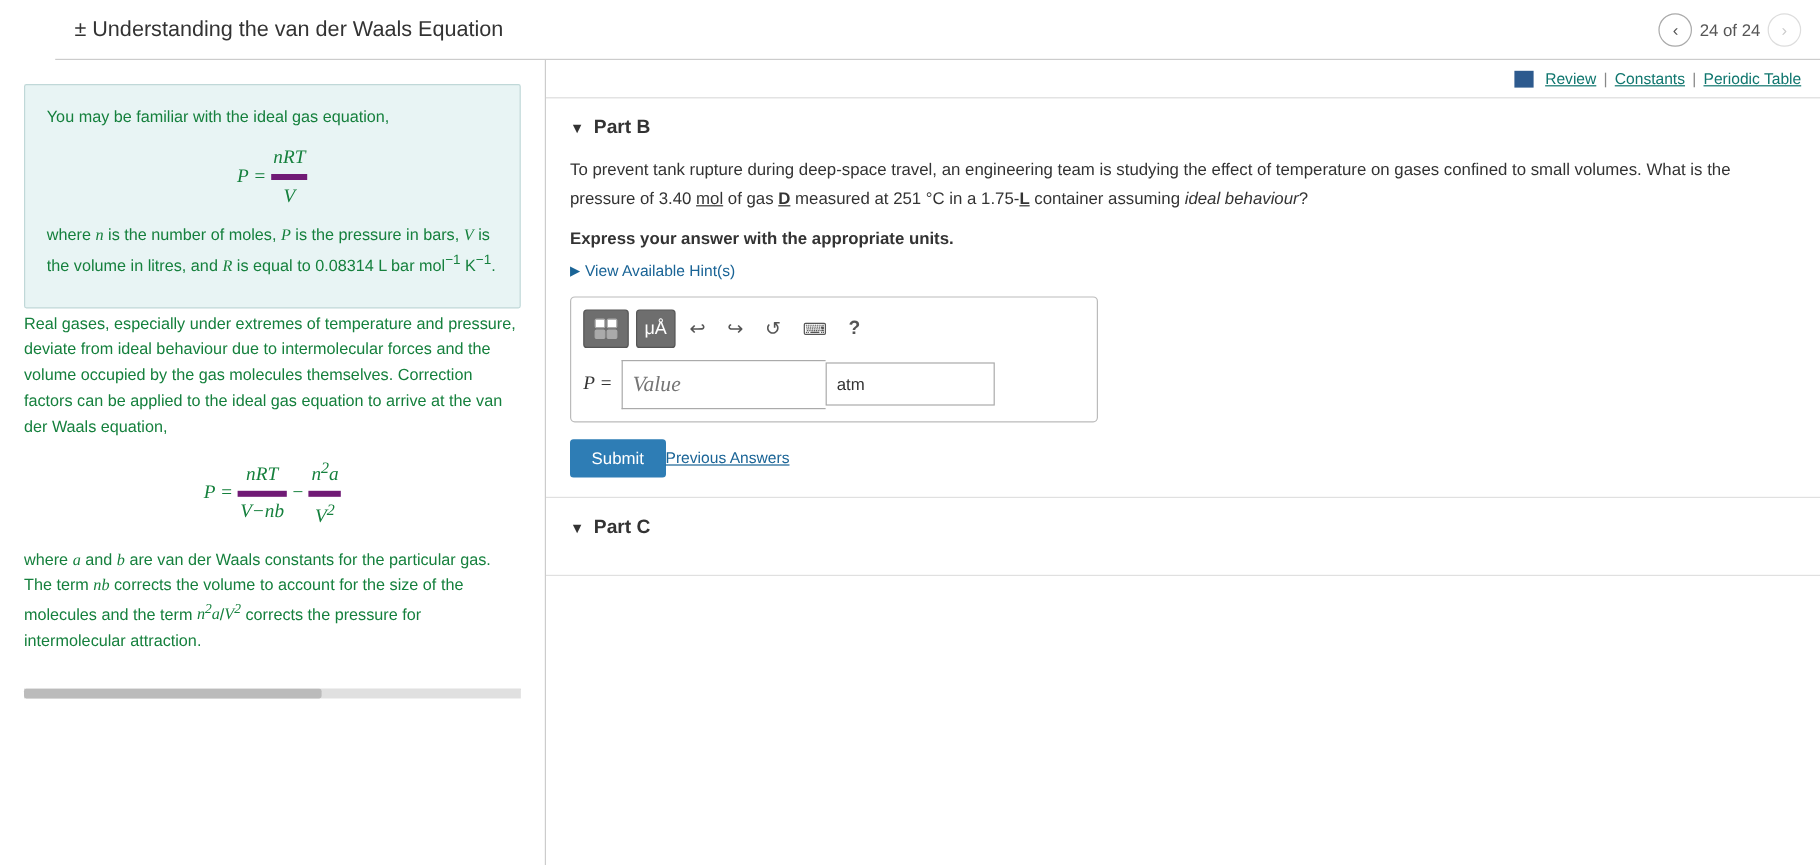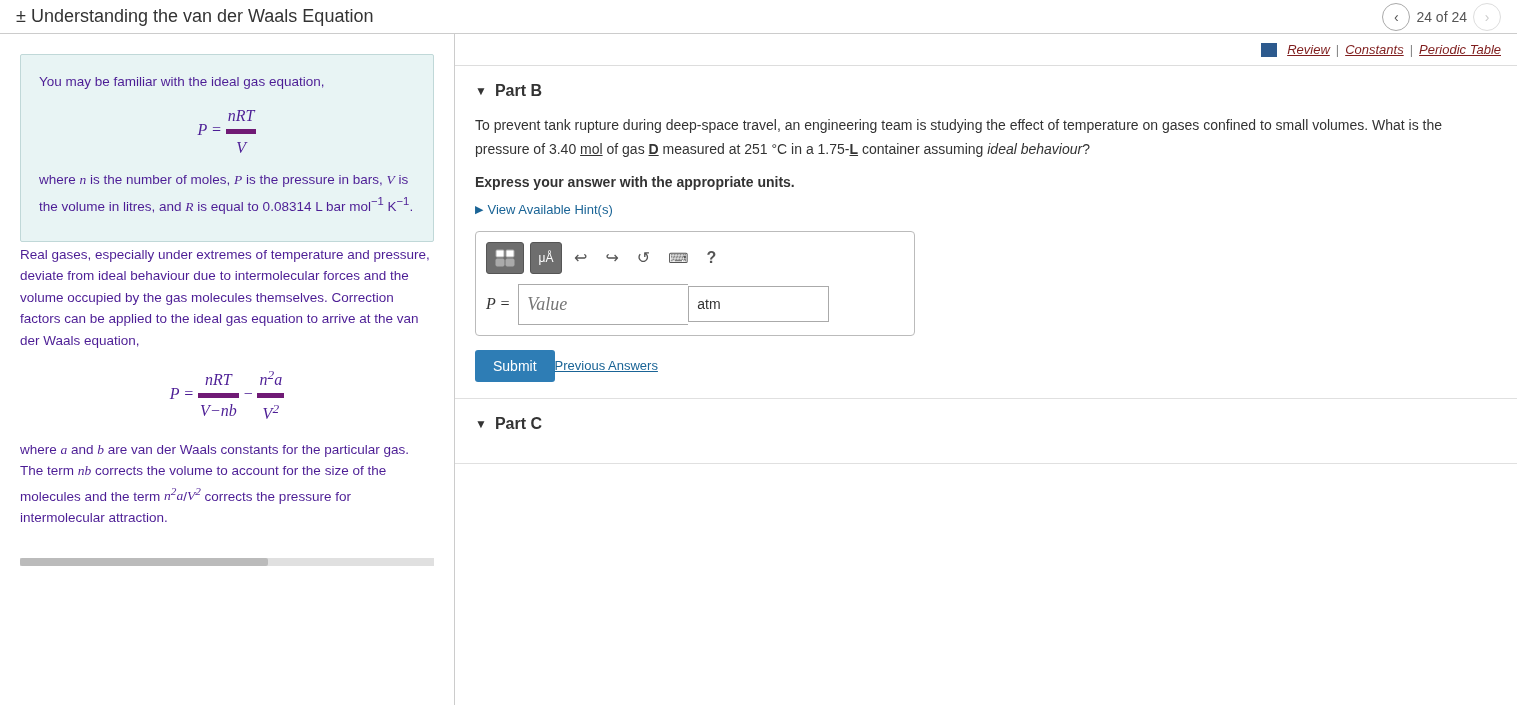--- a/index.html
+++ b/index.html
@@ -5,21 +5,22 @@
     * { box-sizing: border-box; margin: 0; padding: 0; }
     body { font-family: Arial, sans-serif; font-size: 14px; color: #333; background: #fff; overflow: hidden; }
 
     
     .header {
       display: flex;
       align-items: center;
       justify-content: space-between;
       padding: 8px 16px;
       border-bottom: 1px solid #ccc;
-      height: 34px;
+      height: 50px;
+      margin-left: 46px;
     }
     .header-title {
       font-size: 18px;
       font-weight: normal;
       color: #333;
     }
     .header-nav {
       display: flex;
       align-items: center;
       gap: 6px;
@@ -53,21 +54,21 @@
 
     
     .left-panel {
       width: 455px;
       min-width: 455px;
       border-right: 1px solid #ccc;
       padding: 20px 20px;
       overflow-y: auto;
       font-size: 13.5px;
       line-height: 1.6;
-      color: #4c1d95;
+      color: #15803d;
     }
     .info-box {
       background: #e8f4f4;
       border: 1px solid #c0d8d8;
       padding: 16px 18px;
       border-radius: 2px;
       font-size: 13.5px;
       line-height: 1.7;
     }
     .formula {
@@ -114,24 +115,23 @@
     }
     .review-icon {
       display: inline-block;
       width: 16px;
       height: 14px;
       background: #2d5a8e;
       margin-right: 4px;
       vertical-align: middle;
     }
     .right-topbar a {
-      color: #7f1d1d;
+      color: #0f766e;
       text-decoration: underline;
       cursor: pointer;
-      font-style: italic;
     }
     .right-topbar .sep { color: #888; }
 
     
     .part-section {
       padding: 16px 20px;
       border-bottom: 1px solid #e0e0e0;
     }
     .part-header {
       display: flex;
@@ -382,21 +382,21 @@
 
         <div class="toolbar">
           <button class="toolbar-btn">
             <svg width="20" height="18" viewBox="0 0 20 18">
               <rect x="1" y="1" width="8" height="7" rx="1" fill="#fff" stroke="#aaa" stroke-width="1"></rect>
               <rect x="11" y="1" width="8" height="7" rx="1" fill="#fff" stroke="#aaa" stroke-width="1"></rect>
               <rect x="1" y="10" width="8" height="7" rx="1" fill="#aaa" stroke="#aaa" stroke-width="1"></rect>
               <rect x="11" y="10" width="8" height="7" rx="1" fill="#aaa" stroke="#aaa" stroke-width="1"></rect>
             </svg>
           </button>
-          <button class="toolbar-btn" style="font-size:12px; padding:4px 6px;">μÅ</button>
+          <button class="toolbar-btn" style="font-size:15px; padding:4px 6px;">μÅ</button>
           <button class="toolbar-icon-btn" title="Undo">↩</button>
           <button class="toolbar-icon-btn" title="Redo">↪</button>
           <button class="toolbar-icon-btn" title="Reset">↺</button>
           <button class="toolbar-icon-btn" title="Keyboard" style="font-size:14px;">⌨</button>
           <button class="toolbar-icon-btn" title="Help" style="font-size:16px; font-weight:bold;">?</button>
         </div>
 
         <div class="input-row">
           <span class="p-label math">P =</span>
           <input type="text" class="value-input" placeholder="Value" style="">

